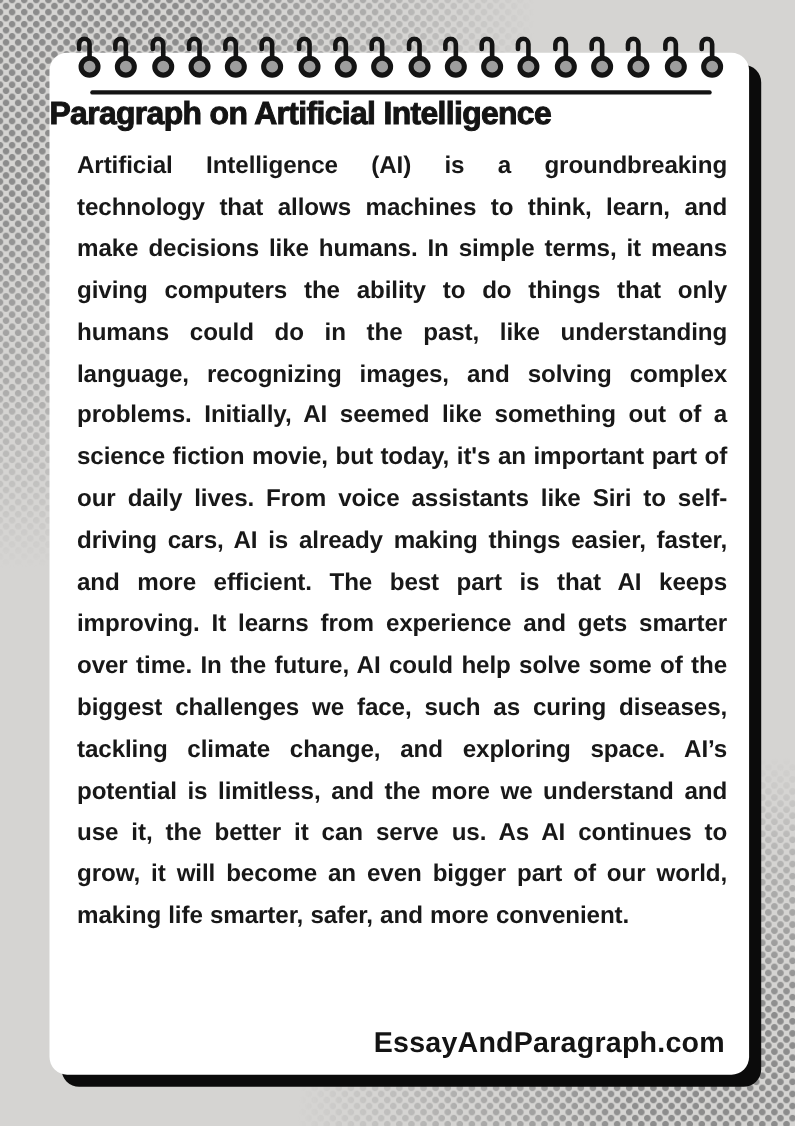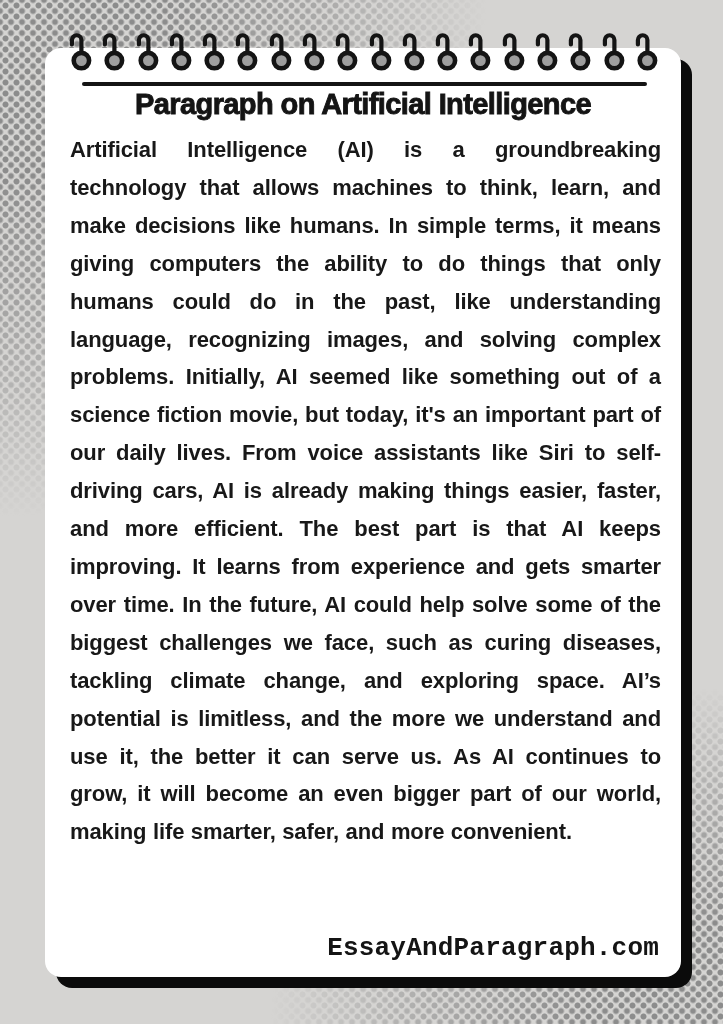--- a/index.html
+++ b/index.html
@@ -55,37 +55,37 @@
   }
   .ring{width:24px;height:38px;display:block;}
 
   .title-rule{
     position:absolute;top:34px;left:37px;width:565px;height:4px;
     background:var(--ink);border-radius:2px;
   }
 
   .title{
     margin-top:39px;
-    text-align:center;white-space:nowrap;
+    text-align:left;white-space:nowrap;
     font-size:29px;line-height:35px;font-weight:800;
     letter-spacing:-0.6px;color:var(--ink);
     -webkit-text-stroke:0.9px var(--ink);
   }
 
   .body-text{
     margin:9px 20px 0 25px;
     font-size:22px;line-height:37.9px;font-weight:600;
     color:#181818;
     text-align:justify;text-align-last:left;
     letter-spacing:-0.1px;word-spacing:0.5px;
   }
 
   .watermark{
     position:absolute;right:22px;bottom:14px;
-    font-family:Liberation Mono, monospace;
+    font-family:Liberation Sans, sans-serif;
     font-size:26px;font-weight:700;color:var(--ink);
     letter-spacing:0.2px;
   }
 </style>
 </head>
 <body>
 
 <div class="page">
   <div class="halftone halftone-tl"></div>
   <div class="halftone halftone-br"></div>

